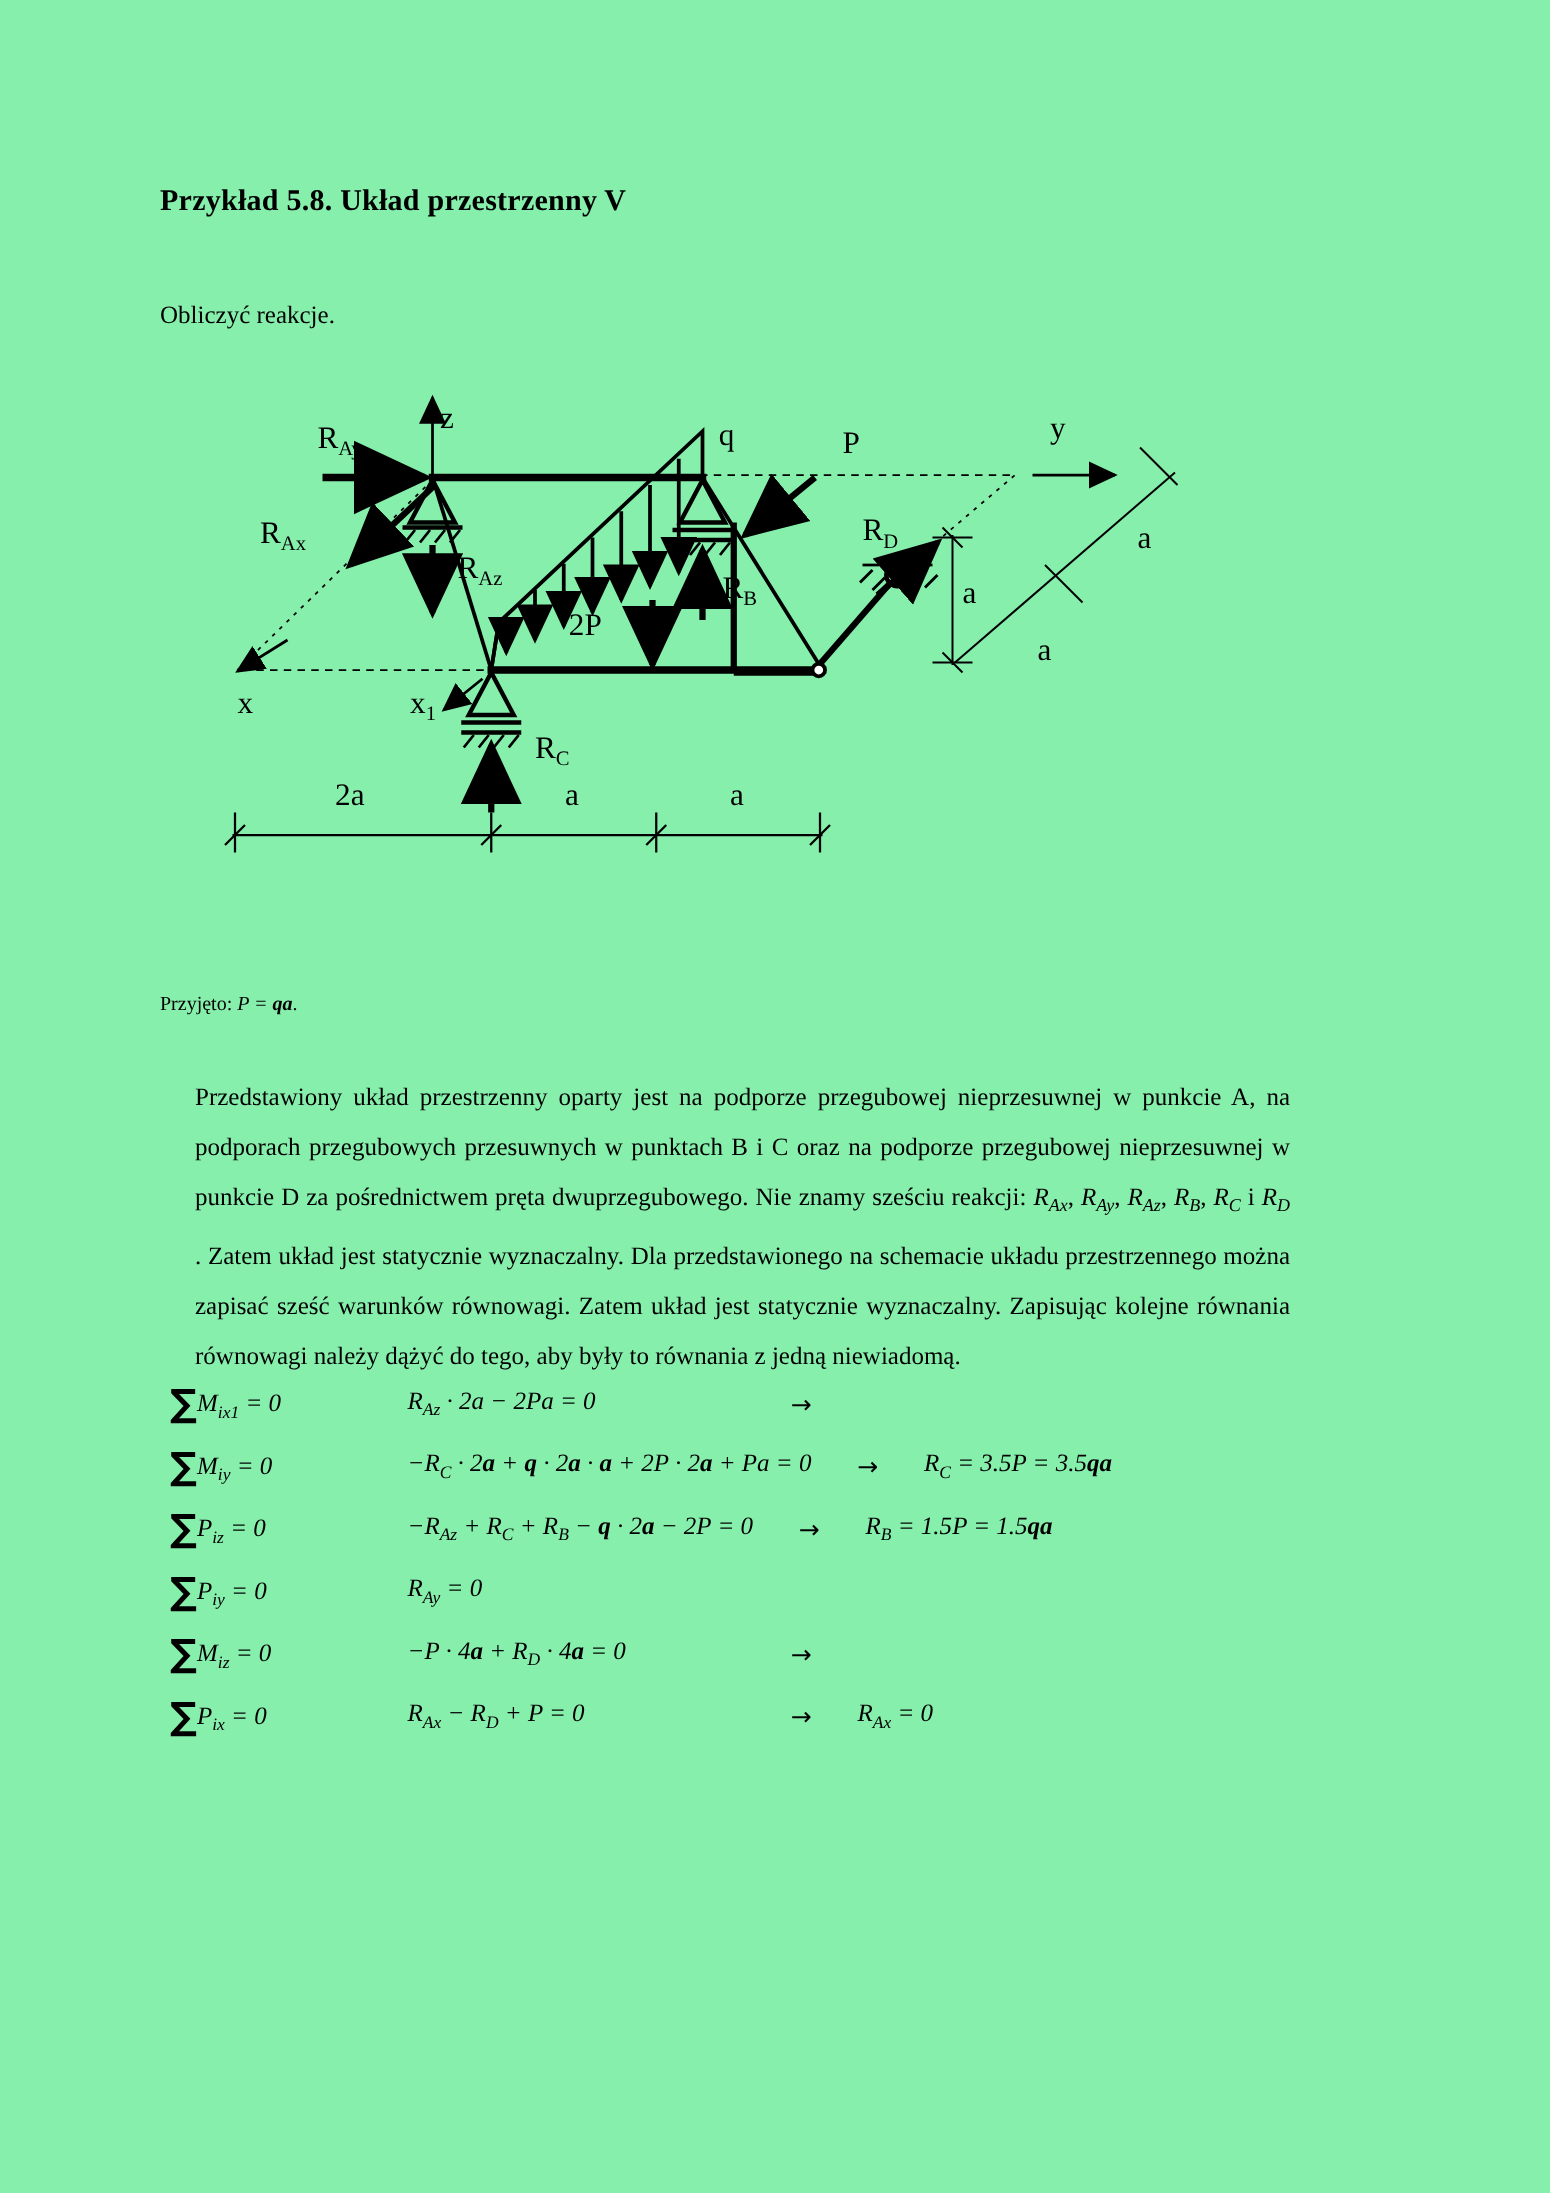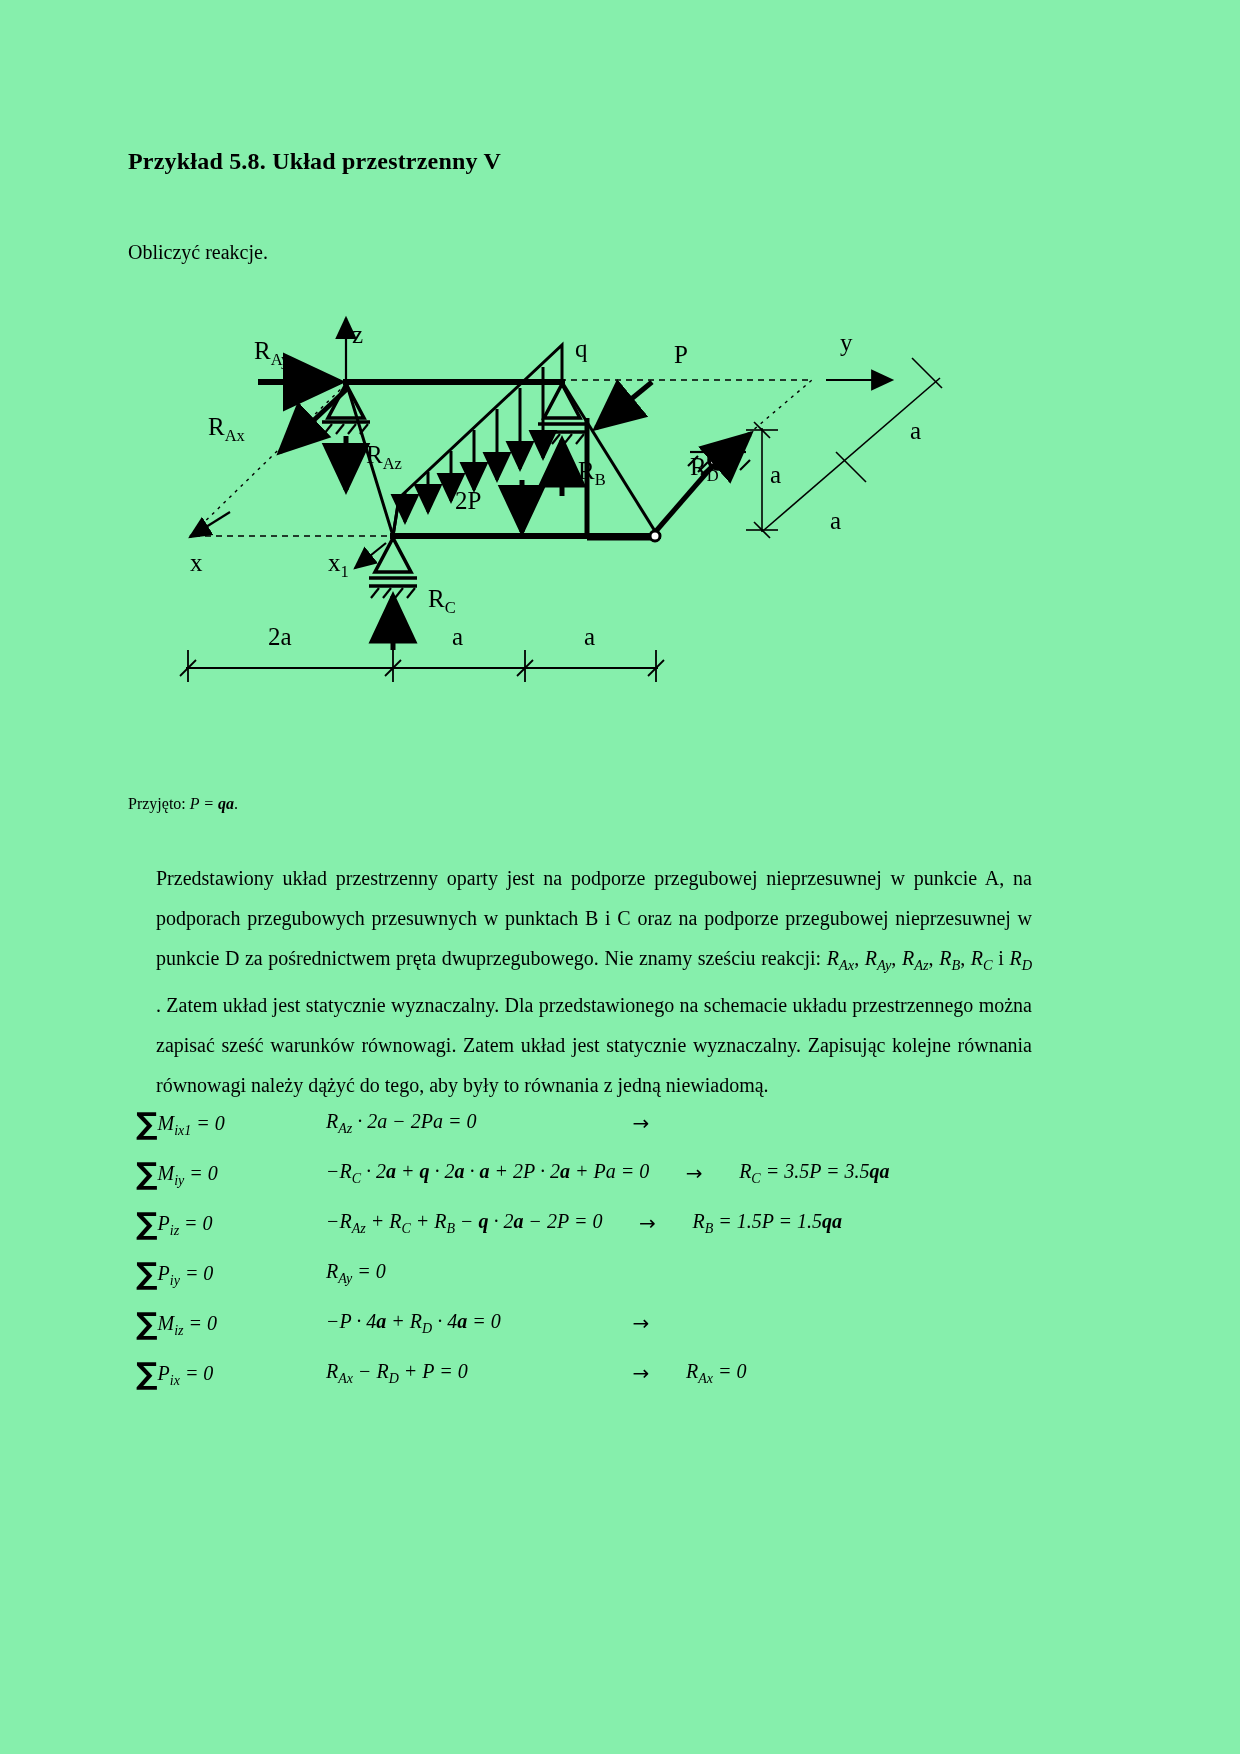--- a/index.html
+++ b/index.html
@@ -302,21 +302,21 @@
 
     <div class="fig-label" style="left:425px; top:36px;">q</div>
     <div class="fig-label" style="left:524px; top:42px;">P</div>
     <div class="fig-label" style="left:305px; top:188px;">2P</div>
 
     <div class="fig-label" style="left:104px; top:38px;">R<sub>Ay</sub></div>
     <div class="fig-label" style="left:58px;  top:114px;">R<sub>Ax</sub></div>
     <div class="fig-label" style="left:216px; top:142px;">R<sub>Az</sub></div>
     <div class="fig-label" style="left:428px; top:158px;">R<sub>B</sub></div>
     <div class="fig-label" style="left:278px; top:286px;">R<sub>C</sub></div>
-    <div class="fig-label" style="left:540px; top:112px;margin-top:42px;">R<sub>D</sub></div>
+    <div class="fig-label" style="left:540px; top:112px;">R<sub>D</sub></div>
 
     <div class="fig-label" style="left:620px; top:162px;">a</div>
     <div class="fig-label" style="left:680px; top:208px;">a</div>
     <div class="fig-label" style="left:760px; top:118px;">a</div>
 
     <div class="fig-label" style="left:118px; top:324px;">2a</div>
     <div class="fig-label" style="left:302px; top:324px;">a</div>
     <div class="fig-label" style="left:434px; top:324px;">a</div>
   </div>
 

